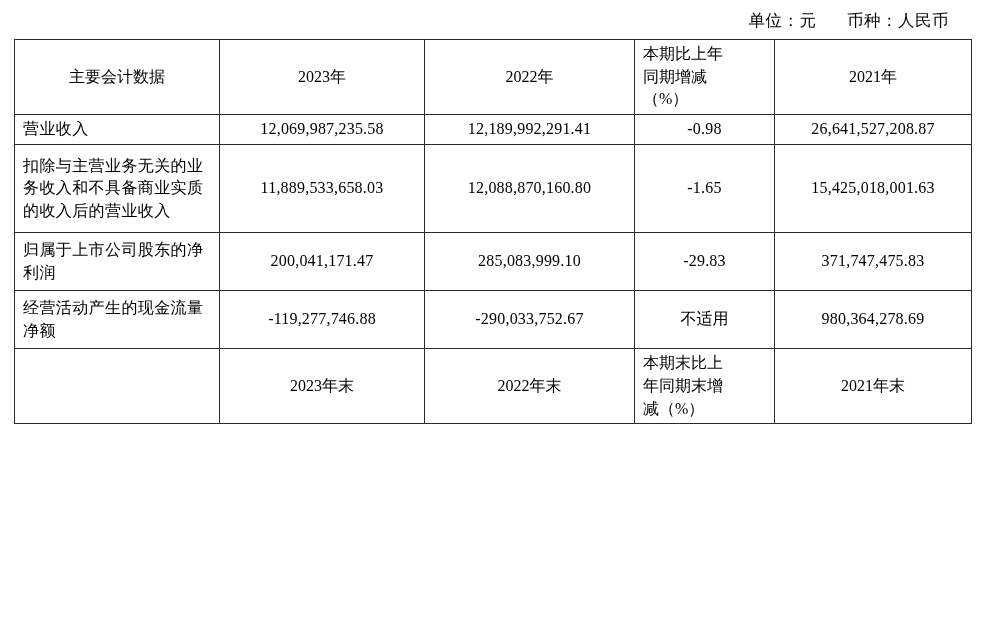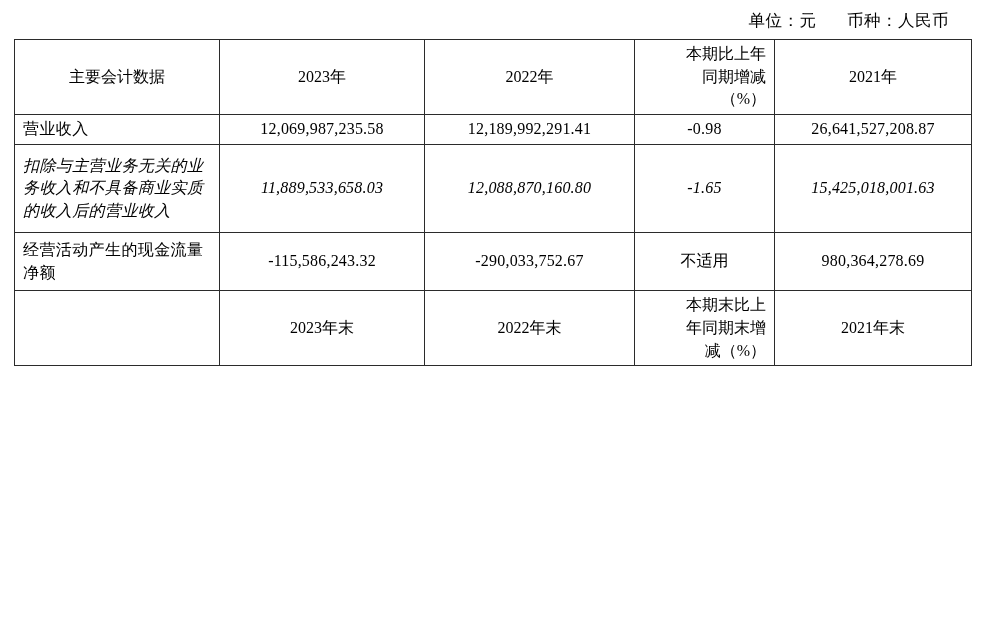--- a/index.html
+++ b/index.html
@@ -46,40 +46,40 @@
   col.c2 { width: 205px; }
   col.c3 { width: 210px; }
   col.c4 { width: 140px; }
   col.c5 { width: 197px; }
 
   .hdr {
     text-align: center;
     line-height: 1.35;
   }
   .hdr-wrap {
-    text-align: right;
+    text-align: left;
     line-height: 1.3;
     padding-top: 2px;
     padding-bottom: 2px;
   }
   .label {
     text-align: left;
     letter-spacing: 0.4px;
   }
   .num {
     text-align: center;
     padding-right: 10px;
     font-variant-numeric: tabular-nums;
     letter-spacing: 0.2px;
   }
   .ctr {
     text-align: center;
   }
   .blank { border-left: 1px solid #2b2b2b; }
-  .tall { height: 88px; font-style: italic; }
+  .tall { height: 88px; }
   .mid { height: 58px; }
   .small { height: 30px; }
   .hdrrow { height: 72px; }
 </style>
 </head>
 <body>
 
 <div class="page">
 
   <div class="unit-line">
@@ -117,25 +117,32 @@
       </tr>
 
       <tr class="tall">
         <td class="label">扣除与主营业务无关的业务收入和不具备商业实质的收入后的营业收入</td>
         <td class="num">11,889,533,658.03</td>
         <td class="num">12,088,870,160.80</td>
         <td class="num">-1.65</td>
         <td class="num">15,425,018,001.63</td>
       </tr>
 
+      <tr class="mid">
+        <td class="label">归属于上市公司股东的净利润</td>
+        <td class="num">200,041,171.47</td>
+        <td class="num">285,083,999.10</td>
+        <td class="num">-29.83</td>
+        <td class="num">371,747,475.83</td>
+      </tr>
 
 
       <tr class="mid">
         <td class="label">经营活动产生的现金流量净额</td>
-        <td class="num">-115,586,243.32</td>
+        <td class="num">-119,277,746.88</td>
         <td class="num">-290,033,752.67</td>
         <td class="ctr">不适用</td>
         <td class="num">980,364,278.69</td>
       </tr>
 
       <tr class="hdrrow">
         <td class="hdr blank"></td>
         <td class="hdr">2023年末</td>
         <td class="hdr">2022年末</td>
         <td class="hdr-wrap">

